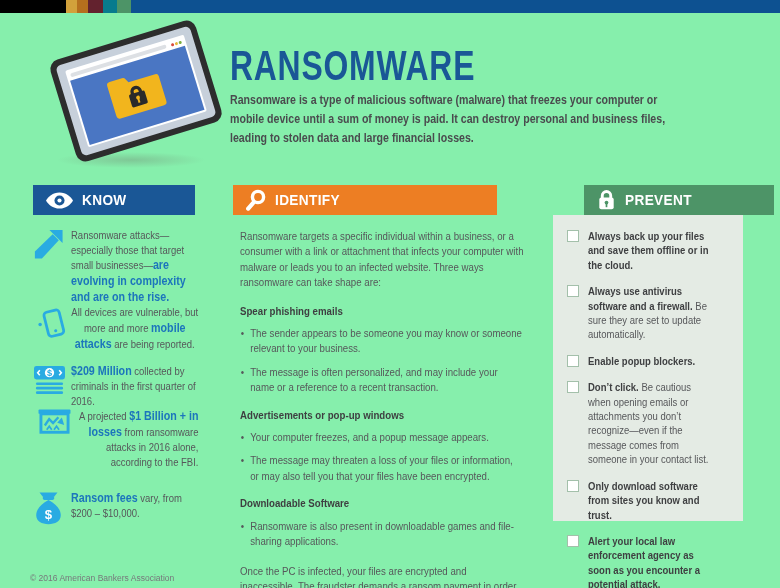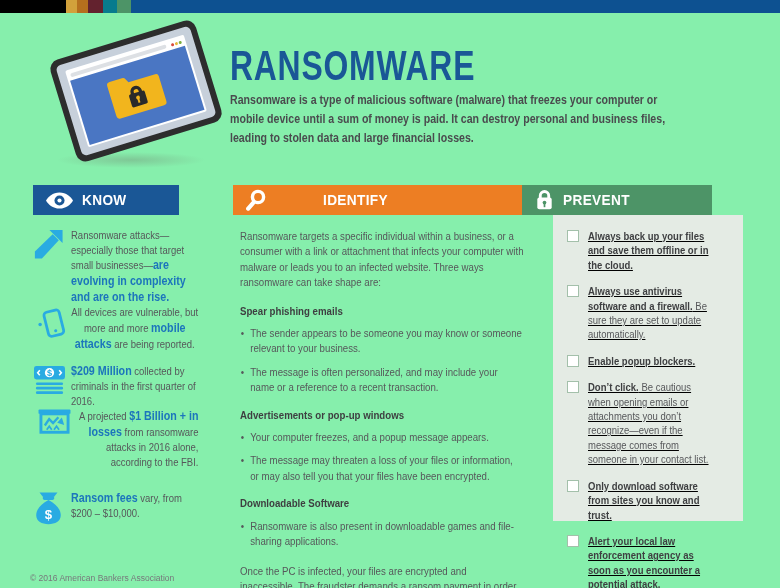--- a/index.html
+++ b/index.html
@@ -24,44 +24,44 @@
   .screen-content { flex:1; background:#4A76C3; position:relative; display:flex; align-items:center; justify-content:center; }
 
   
   .title { position:absolute; left:230px; top:42px; color:#1A5796; font-size:42px; font-weight:800; white-space:nowrap; }
   .title .cond { display:inline-block; transform:scaleX(.76); transform-origin:0 50%; letter-spacing:1px; }
   .desc { position:absolute; left:230px; top:90px; width:560px; font-size:13px; font-weight:700; line-height:19px;
     color:#4A4B4E; transform:scaleX(.815); transform-origin:0 0; letter-spacing:0; }
 
   
   .colhead { position:absolute; top:185px; height:30px; display:flex; align-items:center; color:#fff; }
-  .colhead.know { left:33px; width:146px; }
-  .colhead.identify { left:233px; width:318px;gap:48px; }
-  .colhead.prevent { left:522px; width:190px; }
+  .colhead.know { left:33px; width:162px; }
+  .colhead.identify { left:233px; width:264px; }
+  .colhead.prevent { left:584px; width:190px; }
   .hicon { display:flex; align-items:center; margin:0 9px 0 13px; }
   .hlabel { display:inline-block; font-size:15.5px; font-weight:700; transform:scaleX(.88); transform-origin:0 50%; letter-spacing:.4px; }
 
   
   .know-items { position:absolute; left:33px; top:228px; width:167px; }
   .know-item { position:absolute; left:0; display:flex; }
   .know-ico { width:38px; flex:none; padding-top:1px; }
   .know-txt { width:150px; transform:scaleX(.85); transform-origin:0 0; font-size:11.2px; line-height:14.6px; color:#56575A; }
   .seg-accent { color:#1C75BC; font-weight:700; font-size:12.6px; line-height:16px; }
 
   
   .identify-body { position:absolute; left:240px; top:229px; width:334px; transform:scaleX(.85); transform-origin:0 0;
     font-size:11.4px; line-height:15.4px; color:#56575A; }
   .identify-body .intro { margin-bottom:13px; }
   .grp-head { font-weight:700; color:#3E3F41; margin:12px 0 7px 0; }
   .bullet { position:relative; padding-left:12px; margin-bottom:8px; }
   .bullet::before { content:"•"; position:absolute; left:1px; top:0; color:#56575A; }
   .outro { margin-top:14px; }
 
   
-  .prevent-panel { position:absolute; left:553px; top:215px; width:190px; height:306px; background:#E4EBE4; padding:14px 10px 0 14px;text-decoration:underline; }
+  .prevent-panel { position:absolute; left:553px; top:215px; width:190px; height:306px; background:#E4EBE4; padding:14px 10px 0 14px; }
   .prevent-item { display:flex; margin-bottom:12px; }
   .checkbox { width:12px; height:12px; background:#fff; border:1px solid #A3C0AA; flex:none; margin:1px 9px 0 0; }
   .prevent-txt { width:176px; transform:scaleX(.85); transform-origin:0 0; font-size:11.2px; line-height:14.4px; color:#56575A; }
   .seg-bold { font-weight:700; color:#3E3F41; }
 
   
   .copyright { position:absolute; left:30px; top:573px; font-size:8.5px; color:#77787B; }
   .logo { position:absolute; left:604px; top:546px; display:flex; align-items:center; }
   .logo-divider { width:1px; height:36px; background:#C9CACC; margin:0 8px 0 6px; }
   .logo-text { font-size:9.5px; line-height:10.8px; color:#55565A; }

